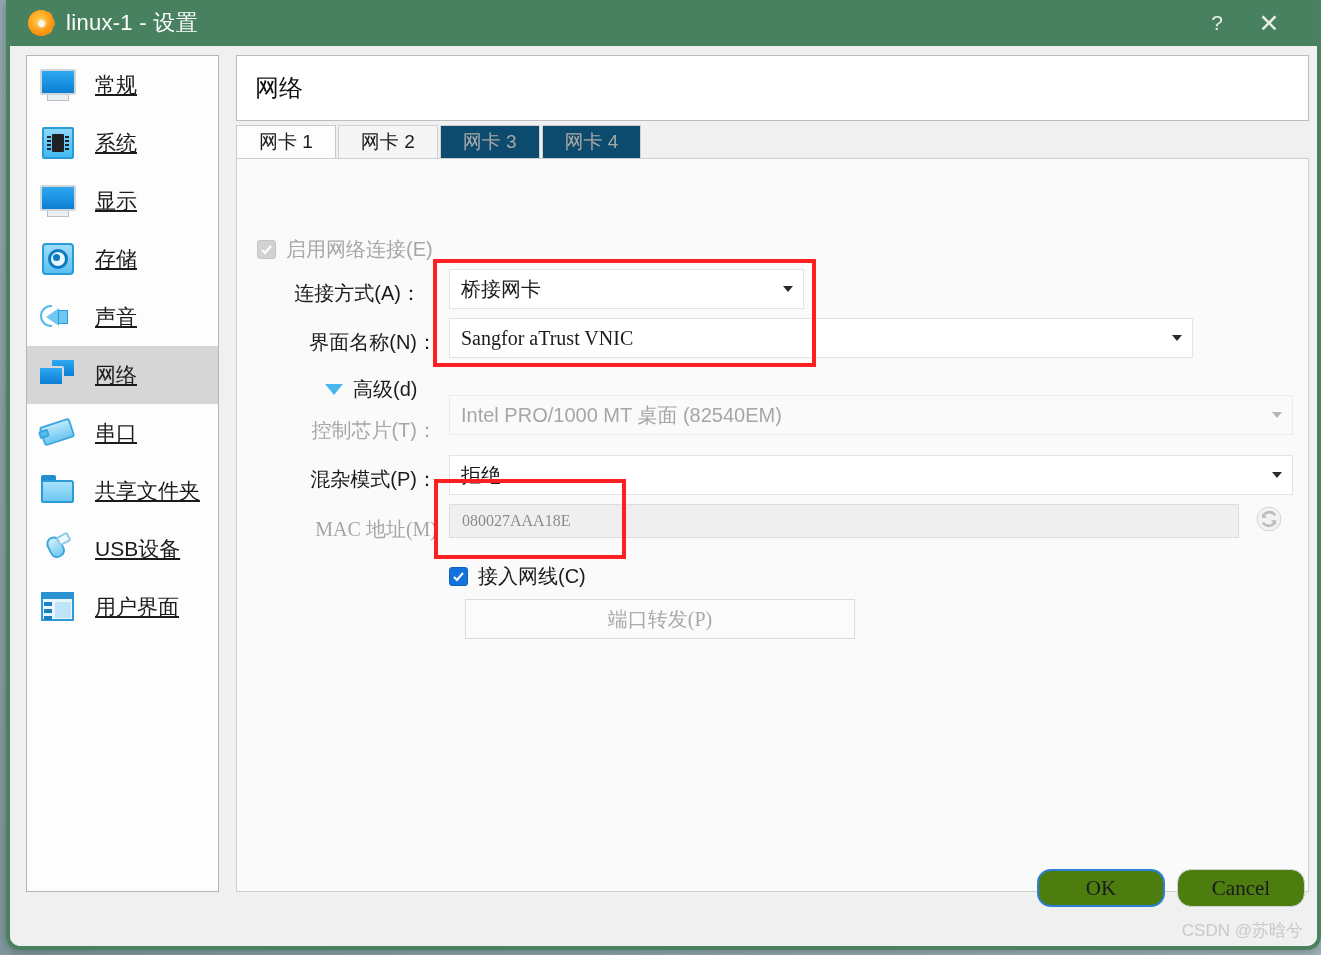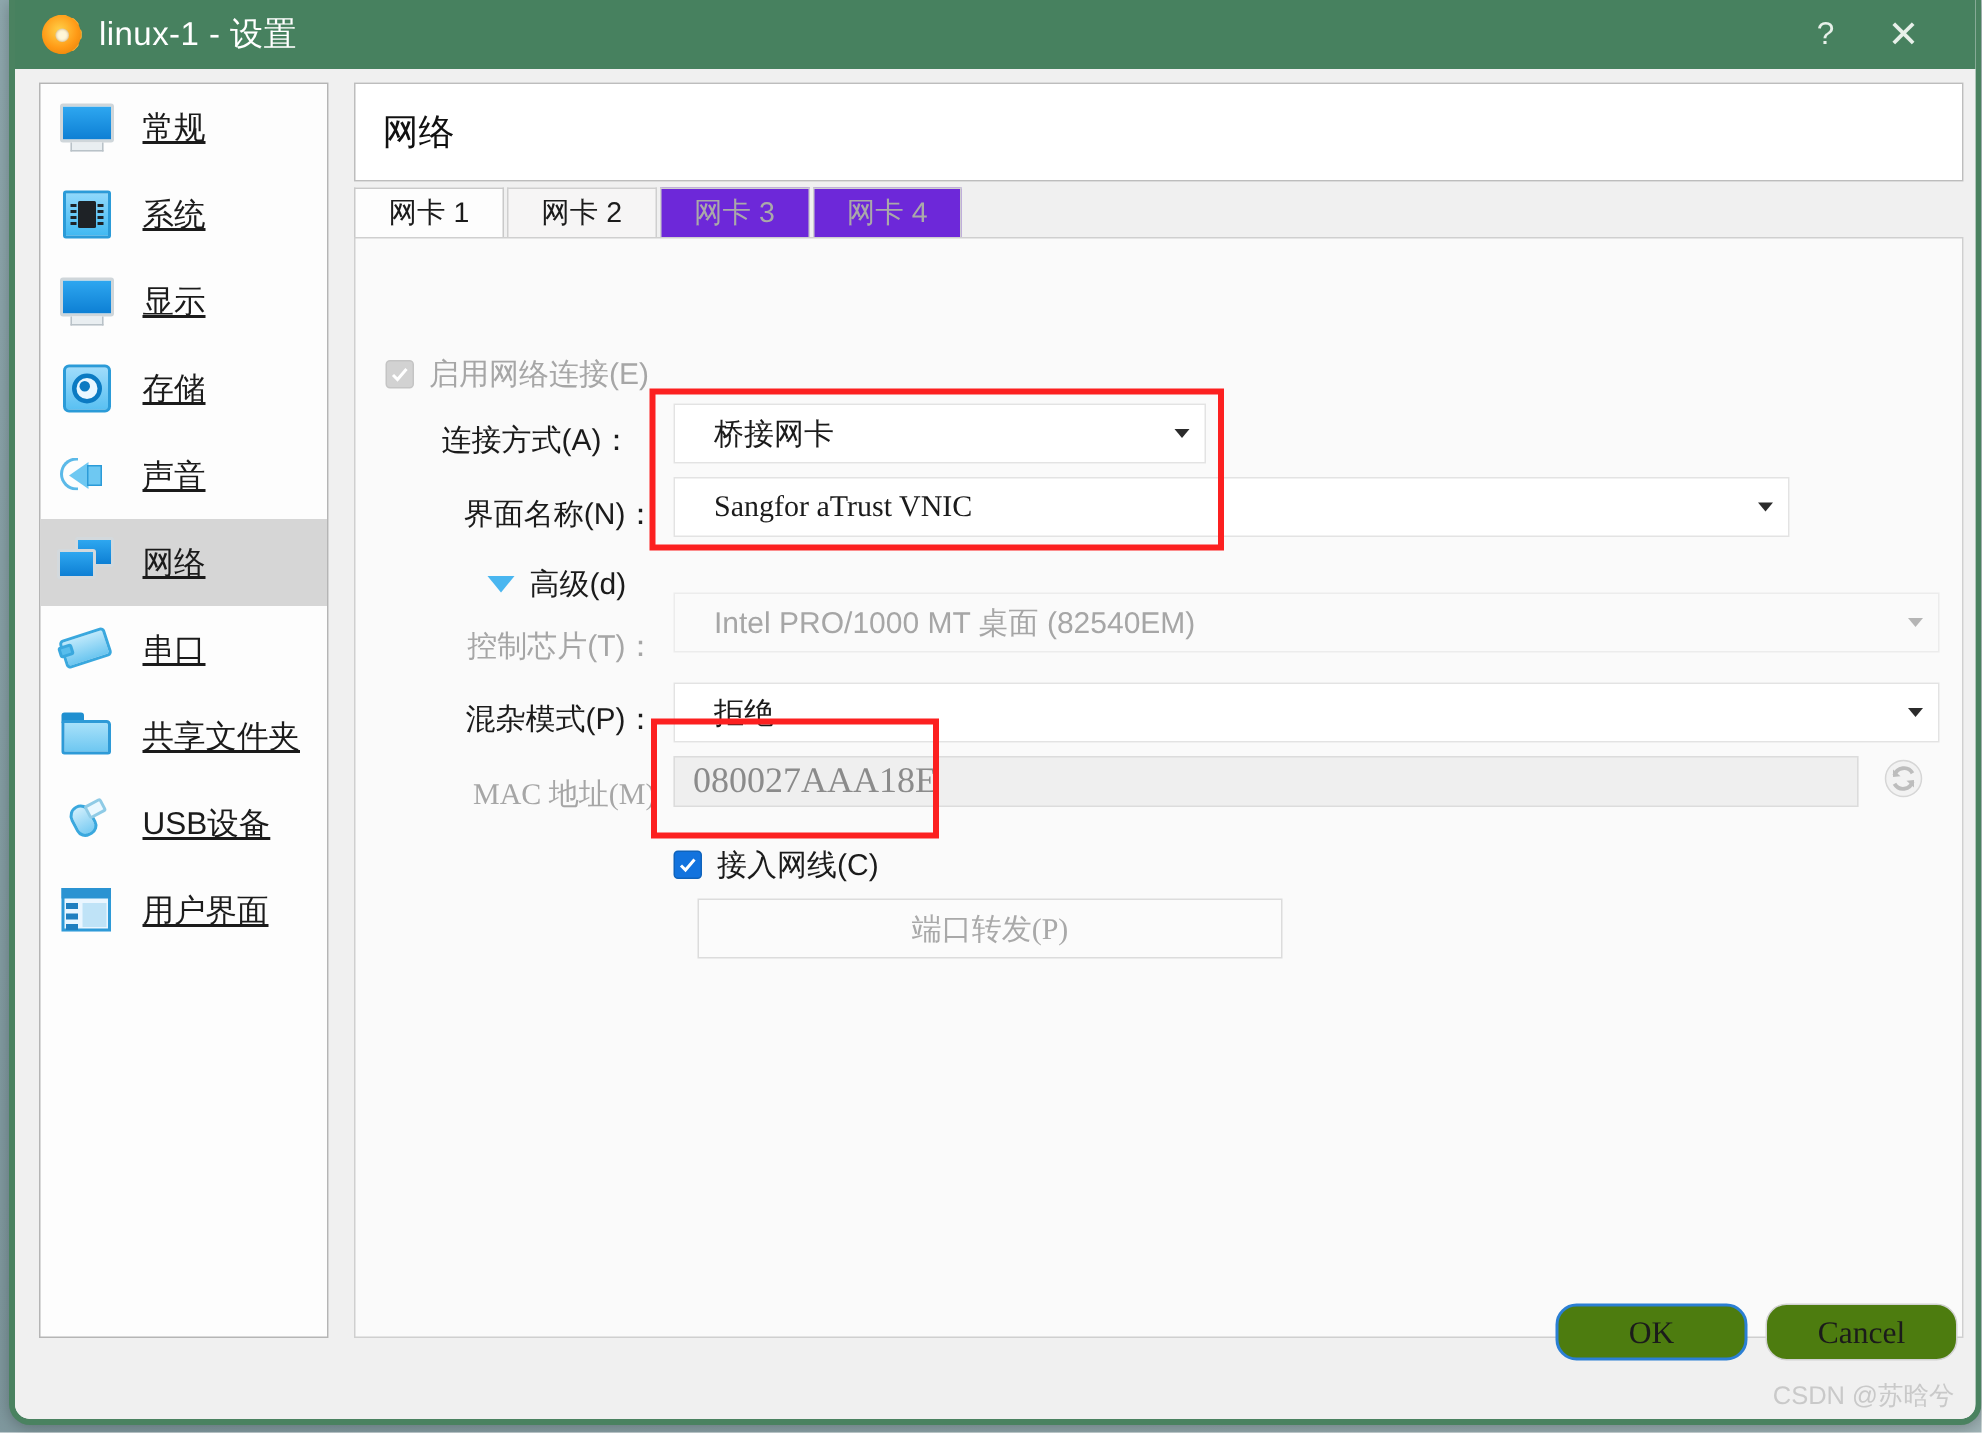--- a/index.html
+++ b/index.html
@@ -216,21 +216,21 @@
 
   #tabs {
     position:absolute; left:226px; top: 79px;
     width: 1073px; height: 33px;
     display:flex; align-items:flex-end;
   }
   .tab {
     height: 33px; display:flex; align-items:center; justify-content:center;
     font-size: 19px; padding: 0 22px;
     border:1px solid #cfcfcf; border-bottom:0;
-    background:#6d28d9; color:#aaa9a9;
+    background:#0c4a6e; color:#aaa9a9;
     cursor: default;
   }
   .tab.active { background:#fdfdfd; color:#1b1b1b; border-color:#c9c9c9; }
   .tab.enabled { background:#f6f5f5; color:#1b1b1b; }
   .tab + .tab { margin-left: 2px; }
 
   #panel {
     position:absolute; left:226px; top:112px;
     width:1073px; height: 734px;
     background:#fafafa; border:1px solid #cfcfcf;
@@ -251,35 +251,35 @@
   }
   .cb.checked-on { background:#1273de; border:1px solid #0f63bb; }
   .cb.checked-off { background:#d2d2d2; border:1px solid #c4c4c4; }
   .cb svg { display:block; }
 
   .combo {
     position:absolute;
     background:#ffffff; border:1px solid #e3e3e3;
     display:flex; align-items:center;
     font-size: 20px; color:#1b1b1b;
-    padding-left: 26px;
+    padding-left: 11px;
     cursor: default;
   }
   .combo.disabled { background:#fafafa; border-color:#ececec; color:#a6a6a6; }
   .combo .arw {
     margin-left:auto; margin-right: 10px;
     width:0; height:0; border-left:5px solid transparent;
     border-right:5px solid transparent; border-top:6px solid #2b2b2b;
   }
   .combo.disabled .arw { border-top-color:#b5b5b5; }
 
   .macfield {
     position:absolute; background:#efefef; border:1px solid #dcdcdc;
     display:flex; align-items:center; padding-left:12px;
-    font-size:24px; color:#8b8b8b; font-family:"Liberation Serif", serif;
+    font-size:16px; color:#8b8b8b; font-family:"Liberation Serif", serif;
   }
 
   .refresh-icon { position:absolute; width:28px; height:28px; }
   .refresh-icon svg { display:block; }
 
   .btn {
     display:flex; align-items:center; justify-content:center;
     background:#fbfbfb; border:1px solid #dcdcdc;
     font-size: 20px; color:#a9a9a9;
     font-family:"Liberation Serif", serif;

